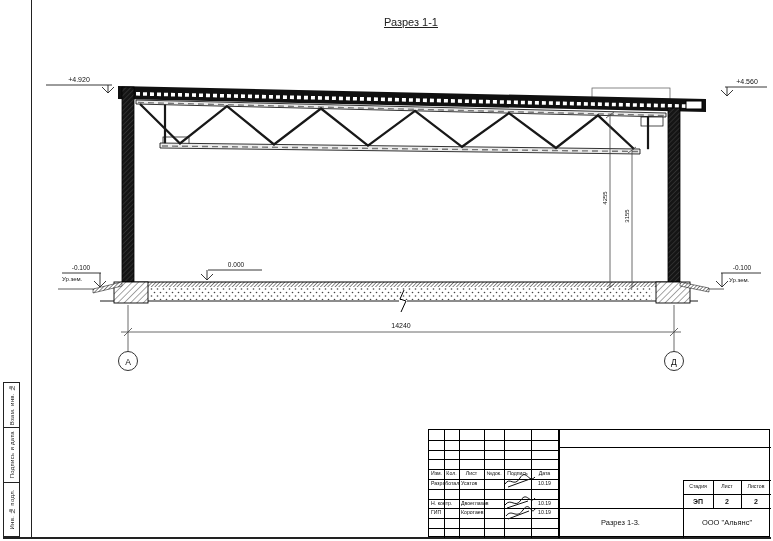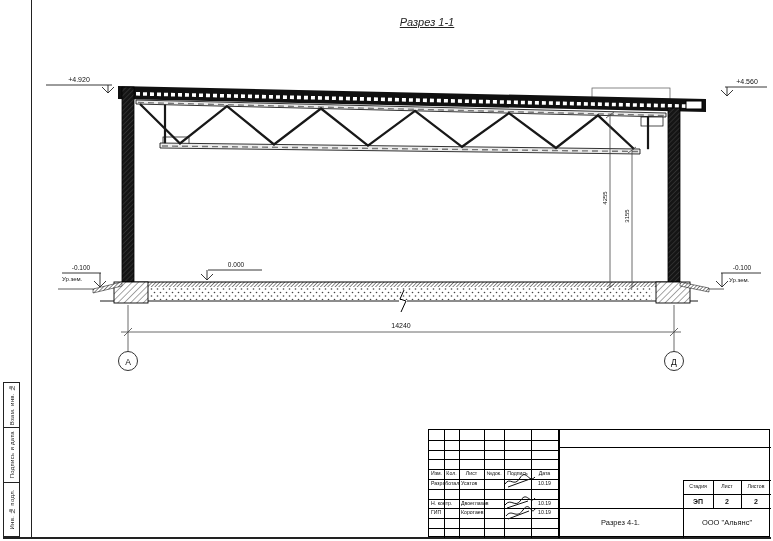--- a/index.html
+++ b/index.html
@@ -5,22 +5,22 @@
   html,body{margin:0;padding:0;}
   body{
     width:773px;height:541px;position:relative;overflow:hidden;
     background:#ffffff;font-family:"Liberation Sans",sans-serif;color:#111;
   }
   .abs{position:absolute;}
   .vl{position:absolute;width:1px;background:#000;}
   .hl{position:absolute;height:1px;background:#000;}
   
   .page-title{
-    position:absolute;left:356px;top:16px;width:142px;text-align:center;
-    font-size:11px;font-style:italic;text-decoration:underline;color:#222;
+    position:absolute;left:340px;top:16px;width:142px;text-align:center;
+    font-size:11px;text-decoration:underline;color:#222;
   }
   
   #dwg{position:absolute;left:0;top:0;}
   
   .frame-left{position:absolute;left:31px;top:0;width:1.3px;height:538px;background:#222;}
   .frame-bottom{position:absolute;left:3px;top:537px;width:768px;height:1.6px;background:#222;}
   
   .side-cells{position:absolute;left:3px;top:382px;width:17px;}
   .side-cell{
     box-sizing:border-box;border:1px solid #222;border-bottom:none;
@@ -232,21 +232,21 @@
   <div class="tb-cell tb-left" style="left:30px;top:78px;width:45px;height:10px;">Коротаев</div>
   <div class="tb-cell" style="left:102px;top:78px;width:27px;height:10px;">10.19</div>
 
   <div class="tb-cell" style="left:254px;top:50px;width:30px;height:14px;">Стадия</div>
   <div class="tb-cell" style="left:284px;top:50px;width:28px;height:14px;">Лист</div>
   <div class="tb-cell" style="left:312px;top:50px;width:30px;height:14px;">Листов</div>
   <div class="tb-cell tb-mid" style="left:254px;top:64px;width:30px;height:14px;">ЭП</div>
   <div class="tb-cell tb-mid" style="left:284px;top:64px;width:28px;height:14px;">2</div>
   <div class="tb-cell tb-mid" style="left:312px;top:64px;width:30px;height:14px;">2</div>
 
-  <div class="tb-cell tb-big" style="left:129px;top:78px;width:125px;height:30px;">Разрез 4-1.</div>
+  <div class="tb-cell tb-big" style="left:129px;top:78px;width:125px;height:30px;">Разрез 1-3.</div>
   <div class="tb-cell tb-big" style="left:254px;top:78px;width:88px;height:30px;">ООО "Альянс"</div>
 
   <svg class="abs" style="left:73px;top:44px;" width="36" height="50">
     <g fill="none" stroke="#111" stroke-width="1">
       <path d="M3,10 C8,2 12,14 18,4 S27,10 33,3 M6,13 L28,5"></path>
       <path d="M3,31 C9,23 13,35 19,26 S28,31 33,24 M5,34 L26,27"></path>
       <path d="M4,42 C10,34 14,46 21,36 S29,42 33,35 M6,45 L27,37"></path>
     </g>
   </svg>
 </div>

